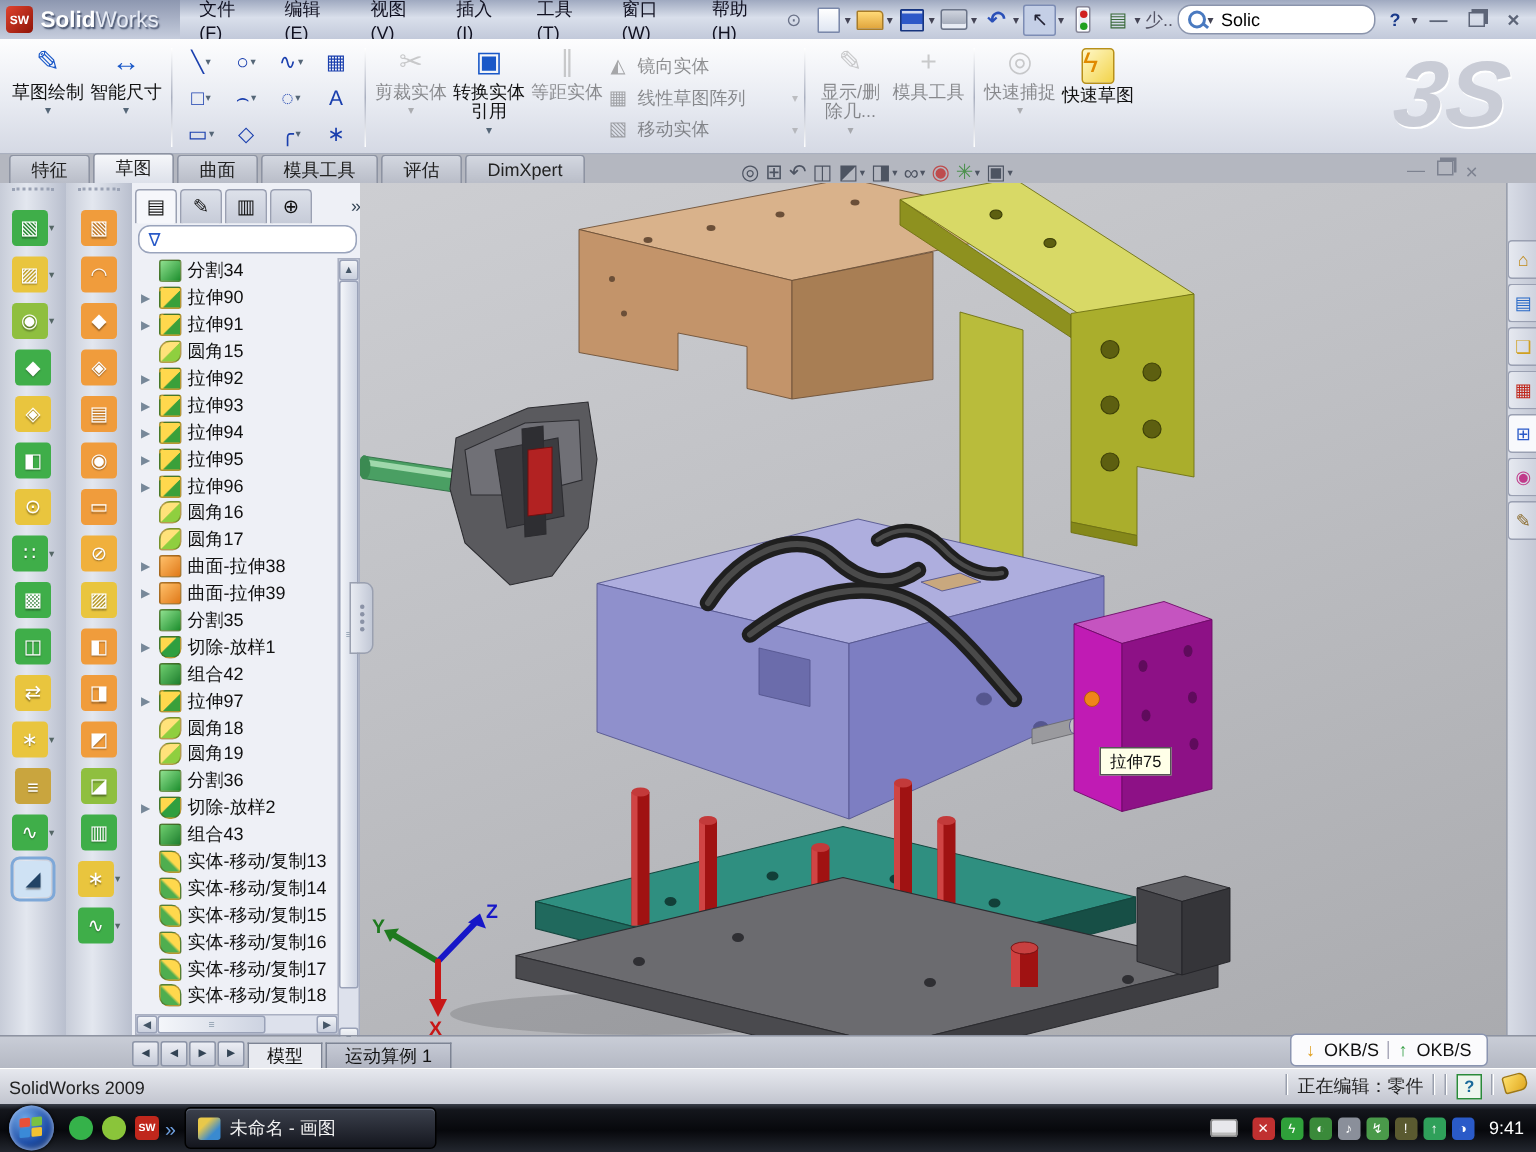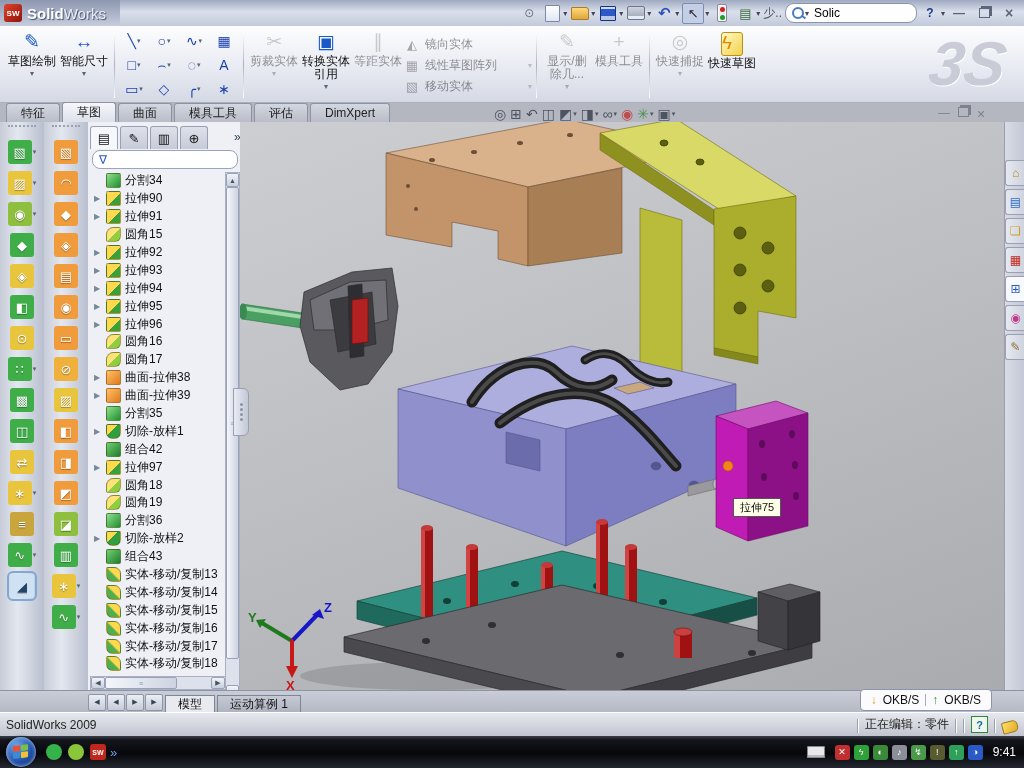--- a/index.html
+++ b/index.html
@@ -145,21 +145,21 @@
   .dtab{height:17px;padding:0 12px;margin-left:2px;display:flex;align-items:center;border:1px solid #7d8494;
     background:linear-gradient(180deg,#c6cad5,#aeb2bf);border-bottom:0;font-size:12px;}
   .dtab.active{background:#e8eaf0;}
   #netmon{position:absolute;right:32px;top:-2px;height:20px;display:flex;align-items:center;gap:6px;background:#fbfbfd;
     border:1px solid #8a94b0;border-radius:4px;padding:0 10px;z-index:60;font-size:12px;}
   #netmon .down{color:#e0a020;font-weight:bold;} #netmon .up{color:#2a9a3a;font-weight:bold;}
   #netmon .nsep{width:1px;height:12px;background:#aab;}
   
   #statusbar{left:0;top:712px;width:1024px;height:24px;background:linear-gradient(180deg,#e6e8ee,#c2c5cf);
     border-top:1px solid #fff;display:flex;align-items:center;padding:0 6px;box-sizing:border-box;color:#222;}
-  #sb-right{margin-left:auto;display:flex;align-items:flex-end;gap:6px;}
+  #sb-right{margin-left:auto;display:flex;align-items:flex-start;gap:6px;}
   .sbsep{width:1px;height:14px;background:#9aa0ae;border-right:1px solid #fff;}
   #sb-help{width:15px;height:15px;border:1px solid #2a8a3a;background:#eef6ee;color:#1a6a9a;font-weight:bold;
     display:flex;align-items:center;justify-content:center;font-size:11px;}
   #sb-tag{width:14px;height:10px;background:linear-gradient(135deg,#ffe06a,#e0a820);border:1px solid #a07810;border-radius:2px 5px 5px 2px;transform:rotate(-15deg);}
   
   #taskbar{left:0;top:736px;width:1024px;height:32px;background:linear-gradient(180deg,#3a3f4a 0%,#14161c 12%,#07080c 55%,#23272f 100%);display:flex;align-items:center;color:#eee;}
   #startorb{width:30px;height:30px;border-radius:50%;margin:0 6px;position:relative;
     background:radial-gradient(circle at 35% 30%,#6fa8e8,#1f4fa8 55%,#0a1e4e);box-shadow:inset 0 0 4px #bcd4f8,0 0 3px #000;}
   #startorb .flag{position:absolute;left:7px;top:8px;width:16px;height:14px;display:grid;grid-template-columns:7px 7px;grid-auto-rows:6px;gap:1px;transform:skewY(-6deg);}
   #startorb .flag i{border-radius:1px;}
@@ -182,20 +182,44 @@
 </head>
 <body>
 
 <div id="screen">
 
   <div id="titlebar" class="abs">
     <div id="logo">
       <span class="swcube">SW</span>
       <span id="brand"><b>Solid</b><span class="lite">Works</span></span>
     </div>
+    <div id="menubar">
+
+    <div class="menu-item">
+          <span>文件(F)</span>
+        </div>
+        <div class="menu-item">
+          <span>编辑(E)</span>
+        </div>
+        <div class="menu-item">
+          <span>视图(V)</span>
+        </div>
+        <div class="menu-item">
+          <span>插入(I)</span>
+        </div>
+        <div class="menu-item">
+          <span>工具(T)</span>
+        </div>
+        <div class="menu-item">
+          <span>窗口(W)</span>
+        </div>
+        <div class="menu-item">
+          <span>帮助(H)</span>
+        </div>
+      </div>
     <div id="tb-right">
       <span class="tbtn" style="color:#6a7288">⊙</span>
       <span class="tbtn">
           <span class="ic-page"></span>
         </span>
         <span class="dd-mini">▾</span>
       <span class="tbtn">
           <span class="ic-folder"></span>
         </span>
         <span class="dd-mini">▾</span>
@@ -978,20 +1002,24 @@
     </div>
     <div class="ql">
 
     <div class="qlic messenger-icon" style="background: rgb(53, 178, 74);"></div>
         <div class="qlic downloader-icon" style="background: rgb(138, 197, 58);"></div>
         <div class="qlic solidworks-quick-icon" style="background: rgb(192, 39, 28);">SW</div>
       </div>
     <span id="ql-chev">»</span>
     <div style="display:flex;">
 
+        <div class="taskbtn">
+        <span class="tk-ic paint-icon"></span>
+        <span>未命名 - 画图</span>
+      </div>
       </div>
     <div id="tray">
       <span id="kbd-icon"></span>
       <span style="display:flex;gap:4px;">
 
       <span class="tric security-alert-icon" style="background: rgb(192, 48, 48);">✕</span>
           <span class="tric defense-shield-icon" style="background: rgb(47, 160, 58);">ϟ</span>
           <span class="tric optimizer-icon" style="background: rgb(58, 138, 58);">◐</span>
           <span class="tric volume-icon" style="background: rgb(138, 143, 154);">♪</span>
           <span class="tric usb-icon" style="background: rgb(74, 154, 74);">↯</span>

